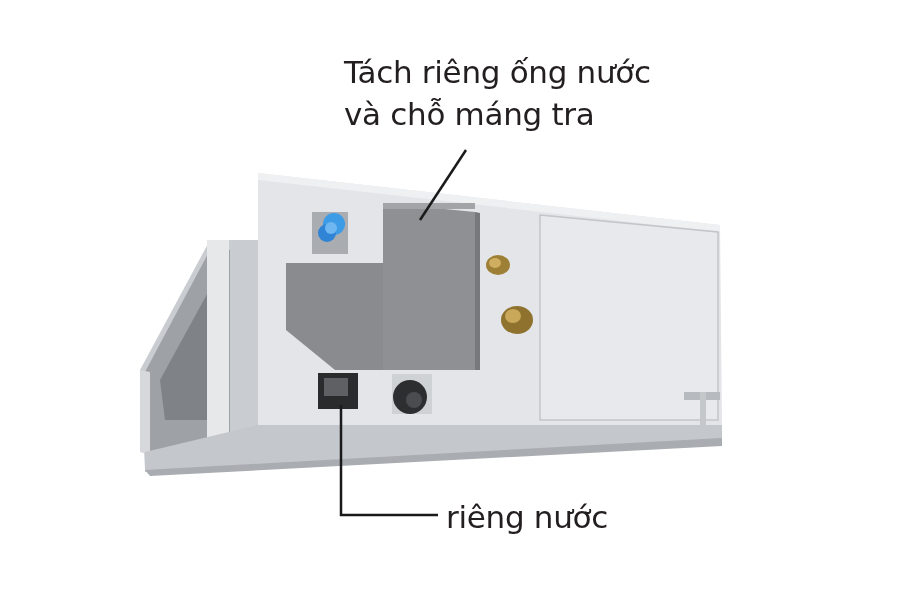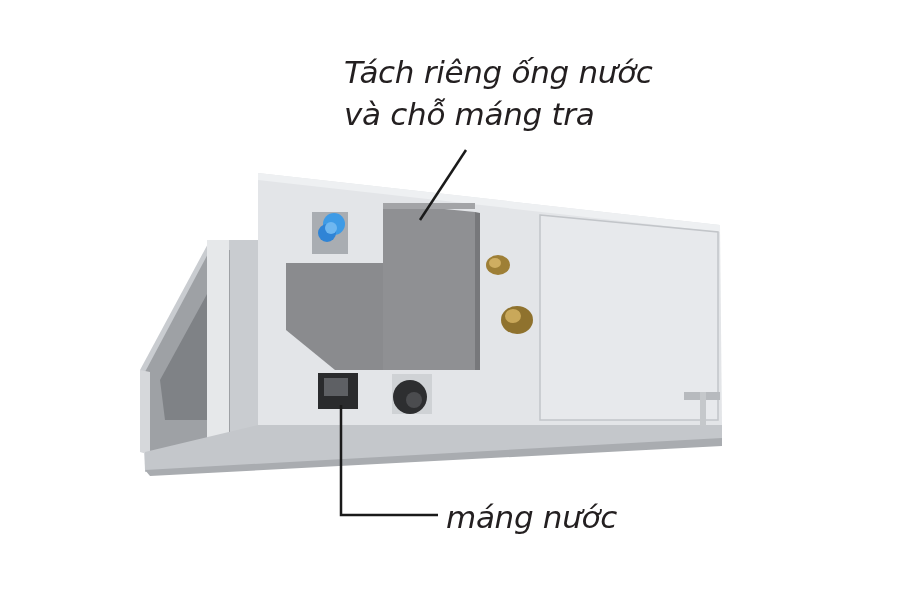--- a/index.html
+++ b/index.html
@@ -1,19 +1,19 @@
 <!DOCTYPE html>
 <html><head>
 <meta charset="utf-8">
 <style>
   html, body { margin:0; padding:0; background:#ffffff; }
   body { width:900px; height:600px; position:relative; overflow:hidden; font-family:"DejaVu Sans", sans-serif; }
   .stage { position:absolute; left:0; top:0; width:900px; height:600px; }
   .label { position:absolute; color:#231f20; font-size:31px; line-height:42px; letter-spacing:-0.3px; white-space:nowrap; }
-  .label span { display:block;font-style:italic; }
+  .label span { display:block; }
   #label-top { left:344px; top:51px; }
   #label-bottom { left:446px; top:496px; }
   svg { position:absolute; left:0; top:0; }
 </style>
 </head>
 <body>
 
 <div class="stage">
   <svg width="900" height="600" viewBox="0 0 900 600">
 
@@ -76,15 +76,15 @@
     <line x1="466" y1="150" x2="420" y2="220" stroke="#1a1a1a" stroke-width="2.5"></line>
     <polyline points="341,405 341,515 438,515" fill="none" stroke="#1a1a1a" stroke-width="2.5"></polyline>
   </svg>
 
   <div class="label" id="label-top">
     <span>Tách riêng ống nước</span>
     <span>và chỗ máng tra</span>
   </div>
 
   <div class="label" id="label-bottom">
-    <span>máng nước</span>
+    <span>riêng nước</span>
   </div>
 </div>
 
 </body></html>

